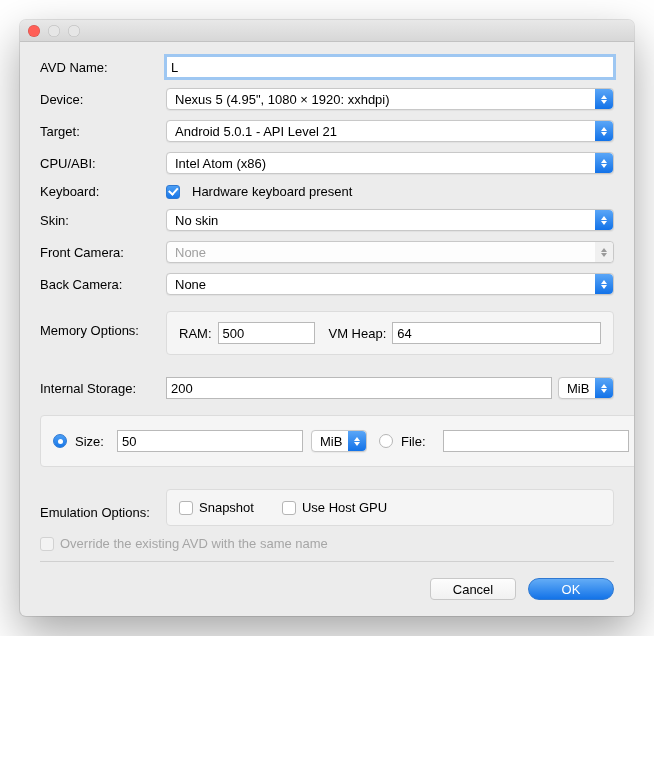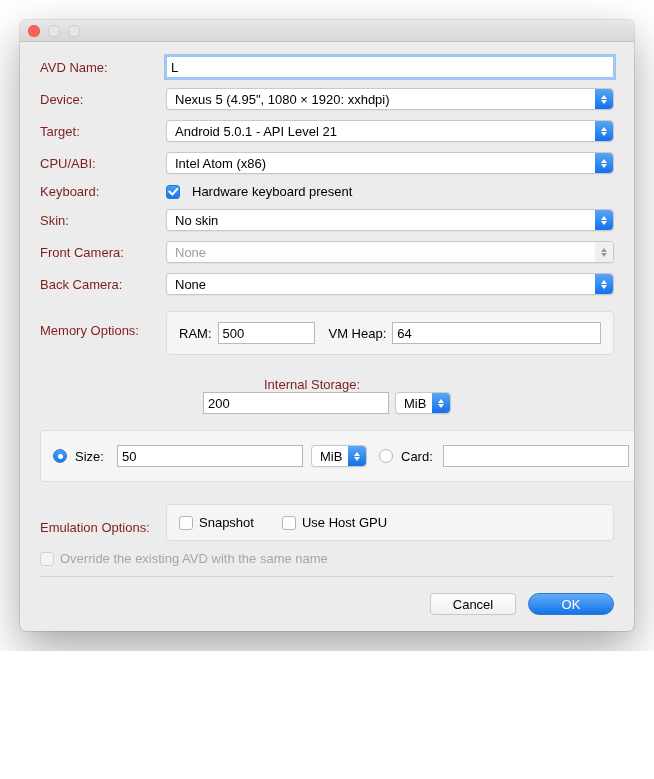--- a/index.html
+++ b/index.html
@@ -35,21 +35,21 @@
     padding: 14px 20px 16px 20px;
   }
   .row {
     display: flex;
     align-items: center;
     margin-bottom: 10px;
   }
   .label-col {
     width: 126px;
     flex-shrink: 0;
-    color: #7f1d1d;
+    color: #000000;
   }
   .field-col {
     flex: 1;
     display: flex;
     align-items: center;
     gap: 6px;
   }
 
   input[type="text"].tf {
     height: 22px;
@@ -289,21 +289,21 @@
     <div class="row" style="align-items:flex-start;margin-top:16px;">
       <div class="label-col" style="padding-top:12px">Memory Options:</div>
       <div class="group">
         <span>RAM:</span>
         <input type="text" class="tf" style="width: 97px; margin: 0px 14px 0px 6px;" value="500">
         <span>VM Heap:</span>
         <input type="text" class="tf" style="flex: 1 1 0%; margin-left: 6px;" value="64">
       </div>
     </div>
 
-    <div class="row" style="margin-top:22px;flex-direction:column;">
+    <div class="row" style="margin-top:22px;">
       <div class="label-col">Internal Storage:</div>
       <div class="field-col">
         <input type="text" class="tf" style="flex: 1 1 0%;" value="200">
         <div class="popup unit-popup">
           <span>MiB</span>
           <div class="endcap">
               <div class="arr up"></div>
               <div class="arr down"></div>
             </div>
         </div>
@@ -319,21 +319,21 @@
           <div class="popup unit-popup">
             <span>MiB</span>
             <div class="endcap">
                 <div class="arr up"></div>
                 <div class="arr down"></div>
               </div>
           </div>
         </div>
         <div class="inner-row">
           <span class="radio"></span>
-          <span style="width:34px">Card:</span>
+          <span style="width:34px">File:</span>
           <input type="text" class="tf" style="flex: 1 1 0%;" value="">
           <div class="btn disabled" style="width:72px;padding:0">
             <span>Browse...</span>
           </div>
         </div>
       </div>
     </div>
 
     <div class="row" style="align-items:center;margin-top:22px;">
       <div class="label-col" style="padding-top:10px">Emulation Options:</div>

